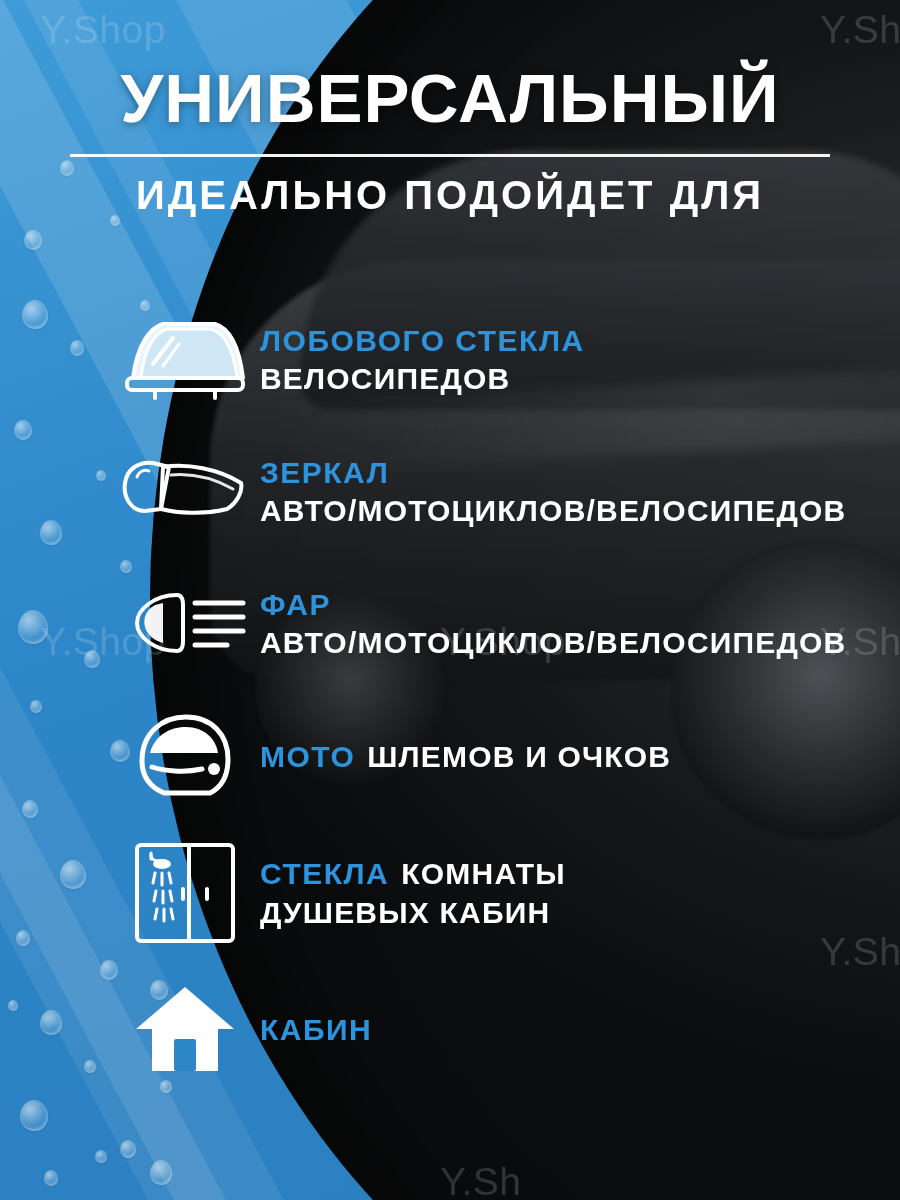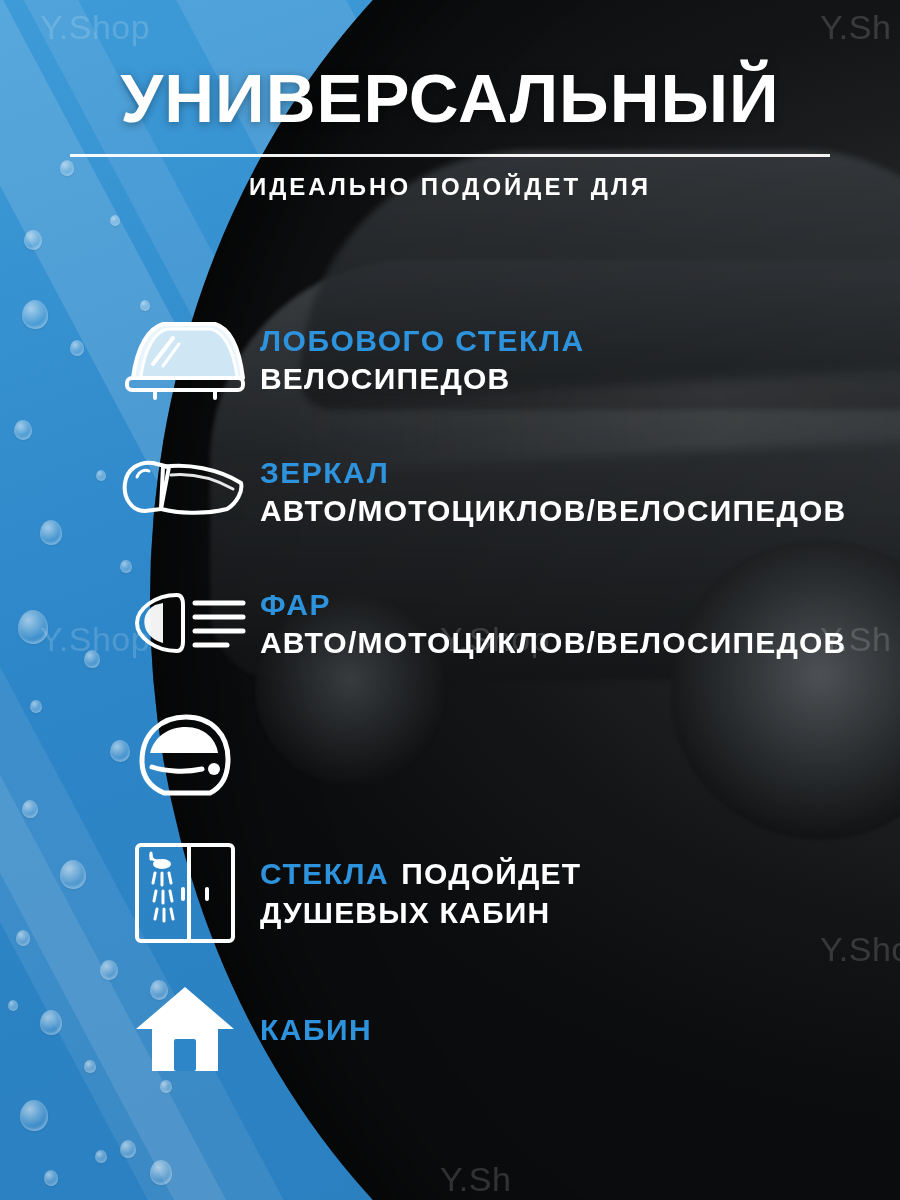--- a/index.html
+++ b/index.html
@@ -106,21 +106,21 @@
     background: linear-gradient(90deg, rgba(255,255,255,0.0), rgba(255,255,255,0.10), rgba(255,255,255,0.0));
     filter: blur(6px);
     transform: rotate(-3deg);
   }
 
   
   .watermarks { position: absolute; inset: 0; pointer-events: none; }
   .wm {
     position: absolute;
     color: rgba(255,255,255,0.16);
-    font-size: 34px;
+    font-size: 39px;
     font-weight: 400;
     letter-spacing: 0.5px;
     white-space: nowrap;
     font-family: "Liberation Sans", sans-serif;
   }
 
   
   .header {
     position: absolute;
     left: 0; right: 0; top: 66px;
@@ -139,21 +139,21 @@
   }
   .title-rule {
     width: 760px;
     height: 3px;
     background: #ffffff;
     margin: 22px auto 16px auto;
     opacity: 0.95;
   }
   .subtitle {
     color: #ffffff;
-    font-size: 24px;
+    font-size: 40px;
     font-weight: 700;
     letter-spacing: 3px;
     margin: 0;
     font-family: "Liberation Sans", sans-serif;
   }
 
   
   .features {
     position: absolute;
     left: 110px;
@@ -326,20 +326,26 @@
       </div>
       <div class="feature">
         <div class="icon-box">
           <svg class="ficon" width="110" height="92" viewBox="0 0 110 92" fill="none" xmlns="http://www.w3.org/2000/svg">
       <path d="M12 52 C12 24 32 8 56 8 C82 8 98 26 98 50 C98 66 92 78 80 84 L34 84 C20 78 12 68 12 52 Z" fill="none" stroke="#ffffff" stroke-width="5" stroke-linejoin="round"></path>
       <path d="M20 44 C24 28 38 18 56 18 C74 18 86 30 88 44 C72 44 34 44 20 44 Z" fill="#ffffff"></path>
       <path d="M22 58 C34 62 54 64 72 60" stroke="#ffffff" stroke-width="5" stroke-linecap="round"></path>
       <circle cx="84" cy="60" r="6" fill="#ffffff"></circle>
     </svg>
         </div>
+        <div class="text-box">
+          <div class="inline-row">
+            <span class="line-accent">МОТО</span>
+            <span class="line-main">ШЛЕМОВ И ОЧКОВ</span>
+          </div>
+        </div>
       </div>
       <div class="feature">
         <div class="icon-box">
           <svg class="ficon" width="112" height="110" viewBox="0 0 112 110" fill="none" xmlns="http://www.w3.org/2000/svg">
       <rect x="8" y="8" width="96" height="96" rx="4" fill="none" stroke="#ffffff" stroke-width="4"></rect>
       <path d="M60 8 L60 104" stroke="#ffffff" stroke-width="4"></path>
       <path d="M54 52 L54 62" stroke="#ffffff" stroke-width="4" stroke-linecap="round"></path>
       <path d="M22 18 C22 22 26 24 30 24" stroke="#ffffff" stroke-width="3" stroke-linecap="round"></path>
       <path d="M22 16 L22 22" stroke="#ffffff" stroke-width="3" stroke-linecap="round"></path>
       <ellipse cx="33" cy="27" rx="9" ry="5" fill="#ffffff"></ellipse>
@@ -353,21 +359,21 @@
         <path d="M28 72 L26 82"></path>
               <path d="M35 72 L35 84"></path>
               <path d="M42 72 L44 82"></path>
       </g>
       <path d="M78 52 L78 62" stroke="#ffffff" stroke-width="4" stroke-linecap="round"></path>
     </svg>
         </div>
         <div class="text-box">
           <div class="inline-row">
             <span class="line-accent">СТЕКЛА</span>
-            <span class="line-main">ПОДОЙДЕТ</span>
+            <span class="line-main">КОМНАТЫ</span>
           </div>
           <div class="line-main">ДУШЕВЫХ КАБИН</div>
         </div>
       </div>
       <div class="feature">
         <div class="icon-box">
           <svg class="ficon" width="110" height="96" viewBox="0 0 110 96" fill="none" xmlns="http://www.w3.org/2000/svg">
       <path d="M55 6 L104 48 L88 48 L88 90 L22 90 L22 48 L6 48 Z" fill="#ffffff"></path>
       <rect x="44" y="58" width="22" height="32" rx="2" fill="#2d86c8"></rect>
     </svg>

